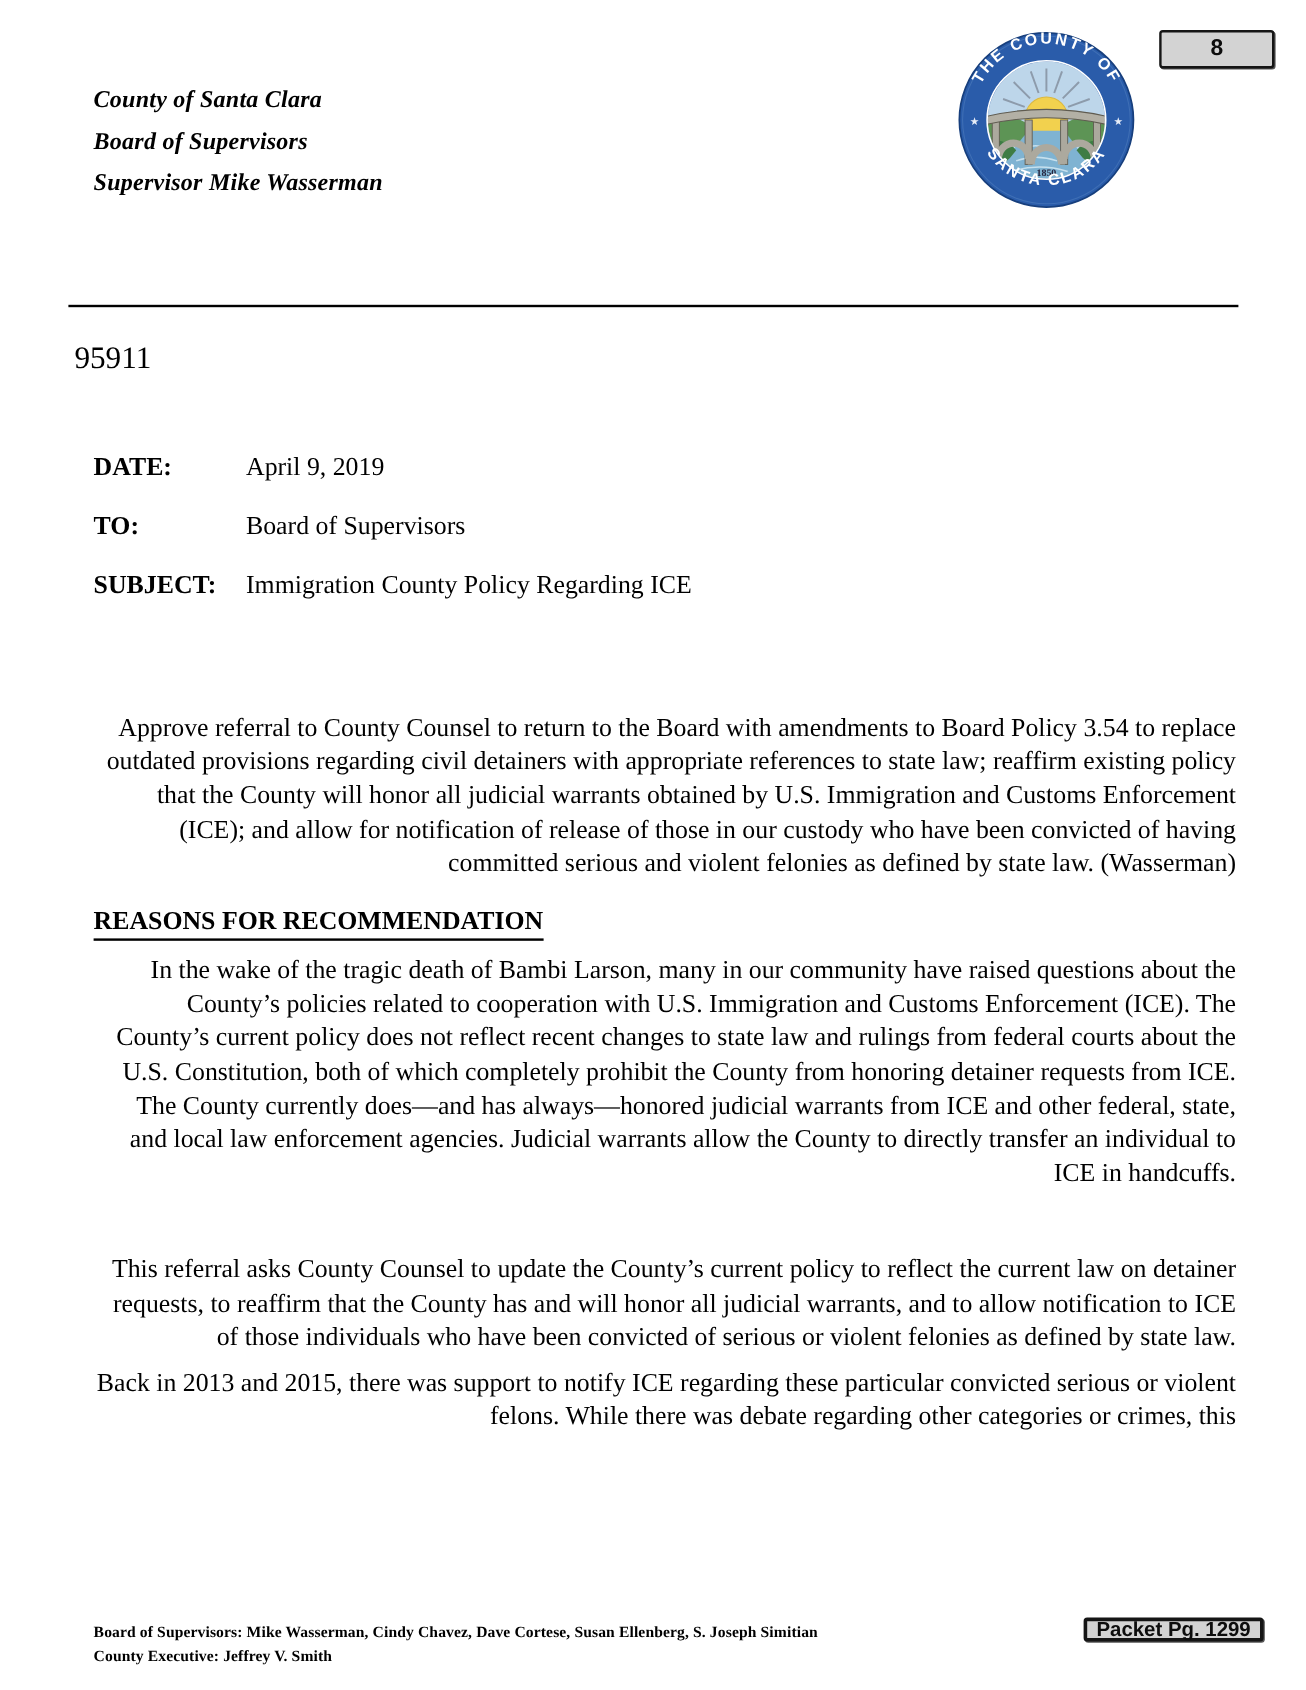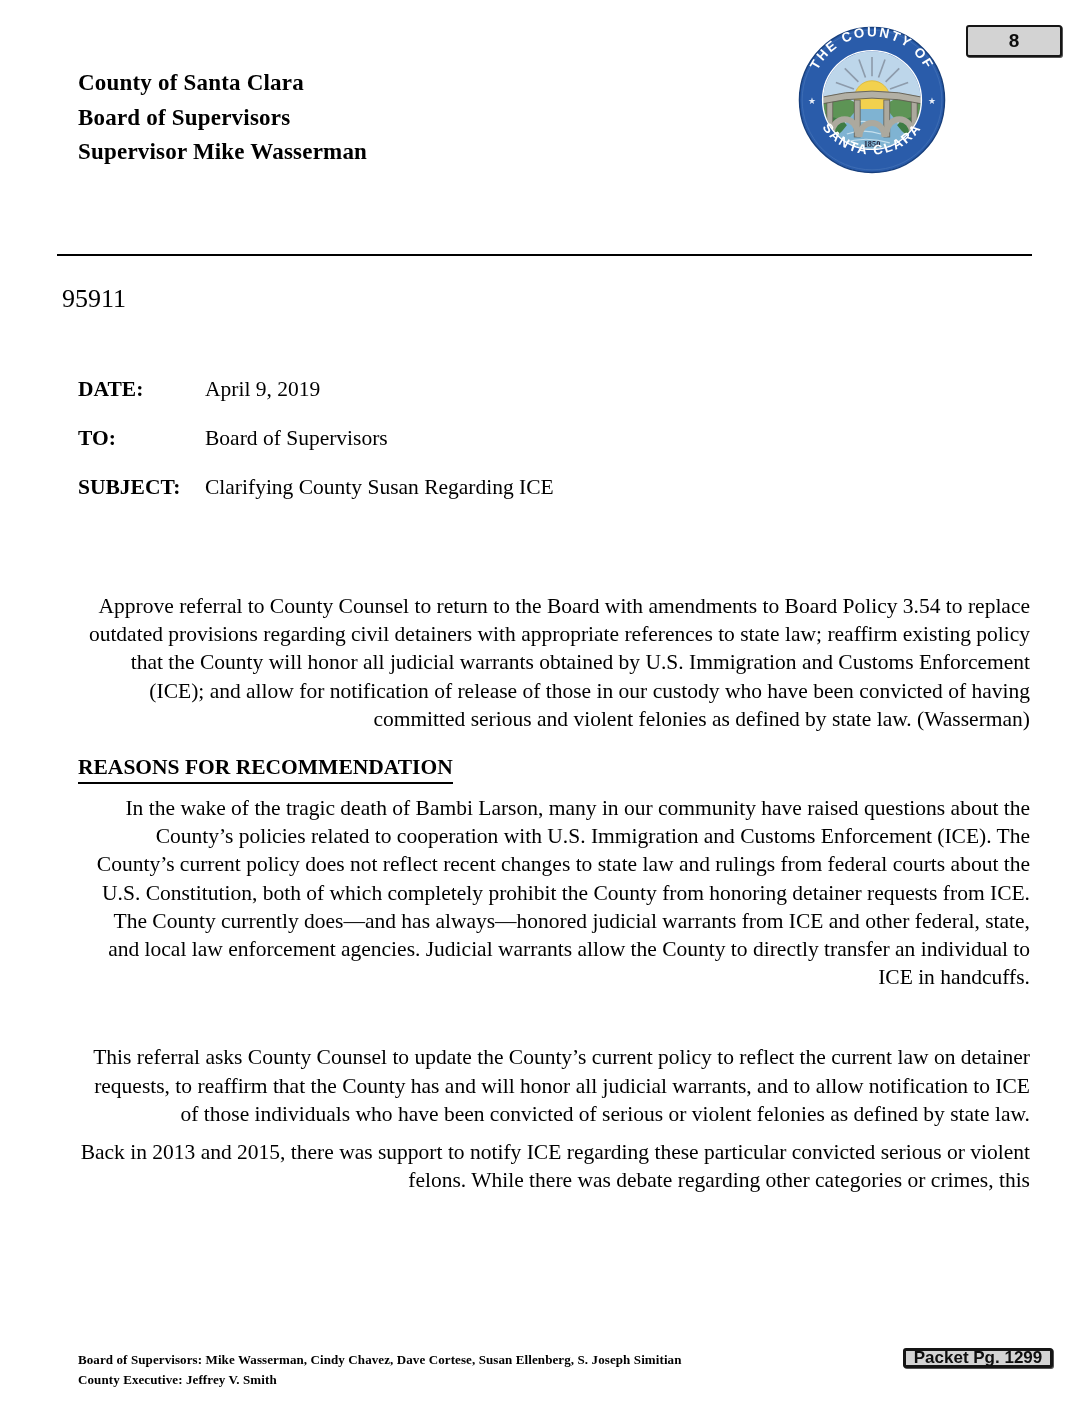--- a/index.html
+++ b/index.html
@@ -35,23 +35,24 @@
   .packet-badge {
     position: absolute; left: 903px; top: 1348px;
     width: 150px; height: 20px;
     font-size: 17px;
     border-width: 3px;
   }
 
   
   .letterhead {
     position: absolute; left: 78px; top: 66px;
-    font-size: 23px; font-weight: bold;
+    font-size: 20px; font-weight: bold;
     line-height: 34.5px;
     letter-spacing: 0.2px;
+    font-style: italic;
   }
 
   .seal { position: absolute; left: 798px; top: 26px; width: 148px; height: 148px; }
 
   .rule {
     position: absolute; left: 57px; top: 254px;
     width: 975px; height: 0;
     border-top: 2px solid #000;
   }
 
@@ -182,21 +183,21 @@
     <div class="memo-row">
       <span class="memo-label">DATE:</span>
       <span class="memo-value">April 9, 2019</span>
     </div>
     <div class="memo-row">
       <span class="memo-label">TO:</span>
       <span class="memo-value">Board of Supervisors</span>
     </div>
     <div class="memo-row">
       <span class="memo-label">SUBJECT:</span>
-      <span class="memo-value">Clarifying County Susan Regarding ICE</span>
+      <span class="memo-value">Immigration County Policy Regarding ICE</span>
     </div>
   </div>
 
   <div class="body-sections">
     <p class="para">Approve referral to County Counsel to return to the Board with amendments to Board Policy 3.54 to replace outdated provisions regarding civil detainers with appropriate references to state law; reaffirm existing policy that the County will honor all judicial warrants obtained by U.S. Immigration and Customs Enforcement (ICE); and allow for notification of release of those in our custody who have been convicted of having committed serious and violent felonies as defined by state law. (Wasserman)</p>
 
     <div class="section-heading heading-gap">
       <span>REASONS FOR RECOMMENDATION</span>
     </div>
     <p class="para">In the wake of the tragic death of Bambi Larson, many in our community have raised questions about the County’s policies related to cooperation with U.S. Immigration and Customs Enforcement (ICE).  The County’s current policy does not reflect recent changes to state law and rulings from federal courts about the U.S. Constitution, both of which completely prohibit the County from honoring detainer requests from ICE.  The County currently does—and has always—honored judicial warrants from ICE and other federal, state, and local law enforcement agencies.  Judicial warrants allow the County to directly transfer an individual to ICE in handcuffs.</p>

